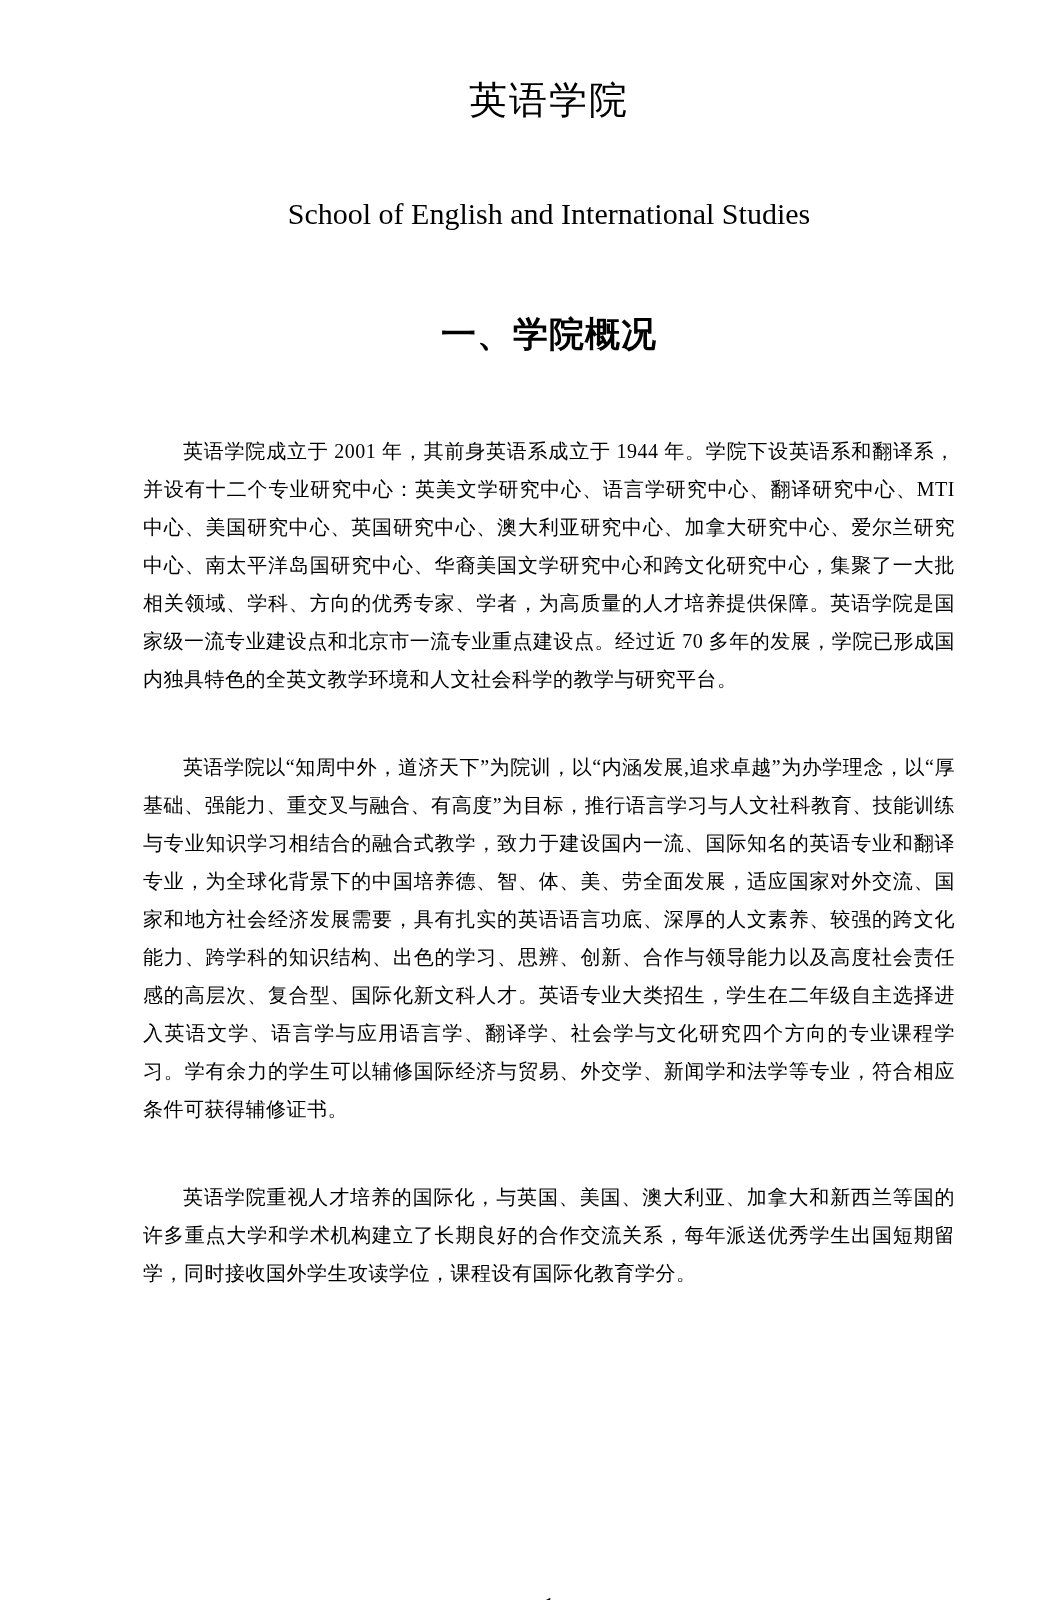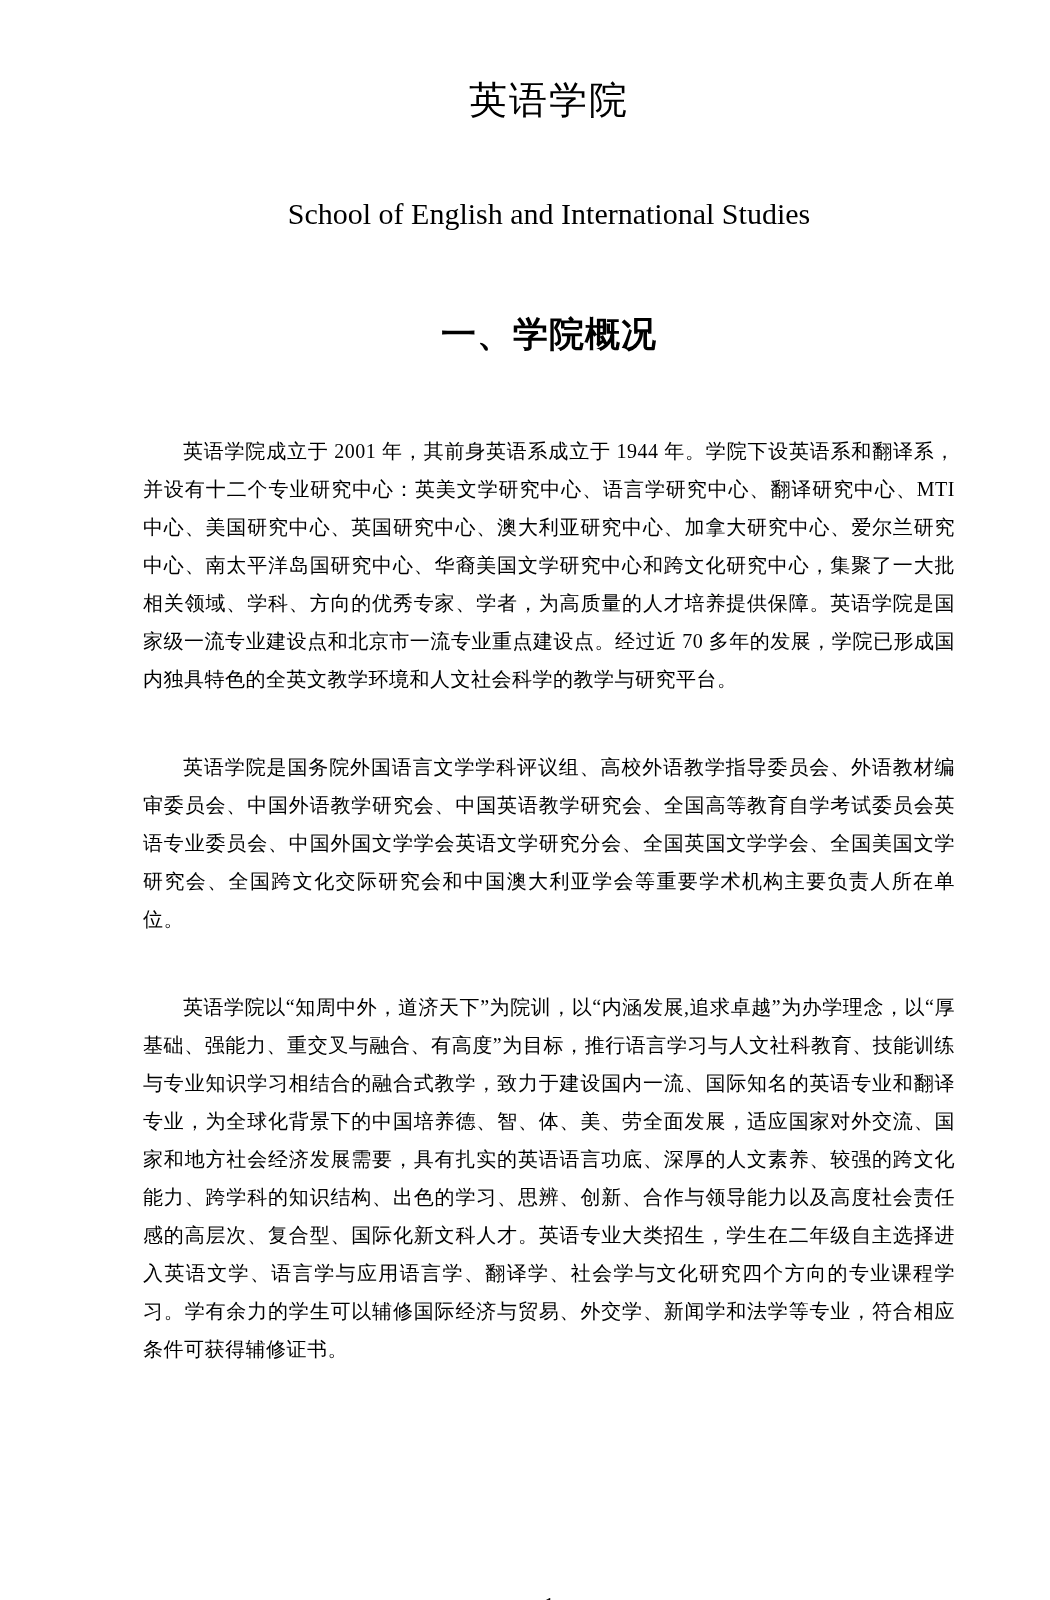--- a/index.html
+++ b/index.html
@@ -71,19 +71,19 @@
 <div class="page">
 
   <h1 class="title-cn">英语学院</h1>
 
   <h2 class="title-en">School of English and International Studies</h2>
 
   <h3 class="section-heading">一、学院概况</h3>
 
   <div class="content">
     <p>英语学院成立于 2001 年，其前身英语系成立于 1944 年。学院下设英语系和翻译系，并设有十二个专业研究中心：英美文学研究中心、语言学研究中心、翻译研究中心、MTI 中心、美国研究中心、英国研究中心、澳大利亚研究中心、加拿大研究中心、爱尔兰研究中心、南太平洋岛国研究中心、华裔美国文学研究中心和跨文化研究中心，集聚了一大批相关领域、学科、方向的优秀专家、学者，为高质量的人才培养提供保障。英语学院是国家级一流专业建设点和北京市一流专业重点建设点。经过近 70 多年的发展，学院已形成国内独具特色的全英文教学环境和人文社会科学的教学与研究平台。</p>
-    <p>英语学院是国务院外国语言文学学科评议组、高校外语教学指导委员会、外语教材编审委员会、中国外语教学研究会、中国英语教学研究会、全国高等教育自学考试委员会英语专业委员会、中国外国文学学会英语文学研究分会、全国英国文学学会、全国美国文学研究会、全国跨文化交际研究会和中国澳大利亚学会等重要学术机构主要负责人所在单位。</p>
     <p>英语学院以“知周中外，道济天下”为院训，以“内涵发展,追求卓越”为办学理念，以“厚基础、强能力、重交叉与融合、有高度”为目标，推行语言学习与人文社科教育、技能训练与专业知识学习相结合的融合式教学，致力于建设国内一流、国际知名的英语专业和翻译专业，为全球化背景下的中国培养德、智、体、美、劳全面发展，适应国家对外交流、国家和地方社会经济发展需要，具有扎实的英语语言功底、深厚的人文素养、较强的跨文化能力、跨学科的知识结构、出色的学习、思辨、创新、合作与领导能力以及高度社会责任感的高层次、复合型、国际化新文科人才。英语专业大类招生，学生在二年级自主选择进入英语文学、语言学与应用语言学、翻译学、社会学与文化研究四个方向的专业课程学习。学有余力的学生可以辅修国际经济与贸易、外交学、新闻学和法学等专业，符合相应条件可获得辅修证书。</p>
+    <p>英语学院重视人才培养的国际化，与英国、美国、澳大利亚、加拿大和新西兰等国的许多重点大学和学术机构建立了长期良好的合作交流关系，每年派送优秀学生出国短期留学，同时接收国外学生攻读学位，课程设有国际化教育学分。</p>
   </div>
 
   <div class="page-number">1</div>
 
 </div>
 
 </body></html>

